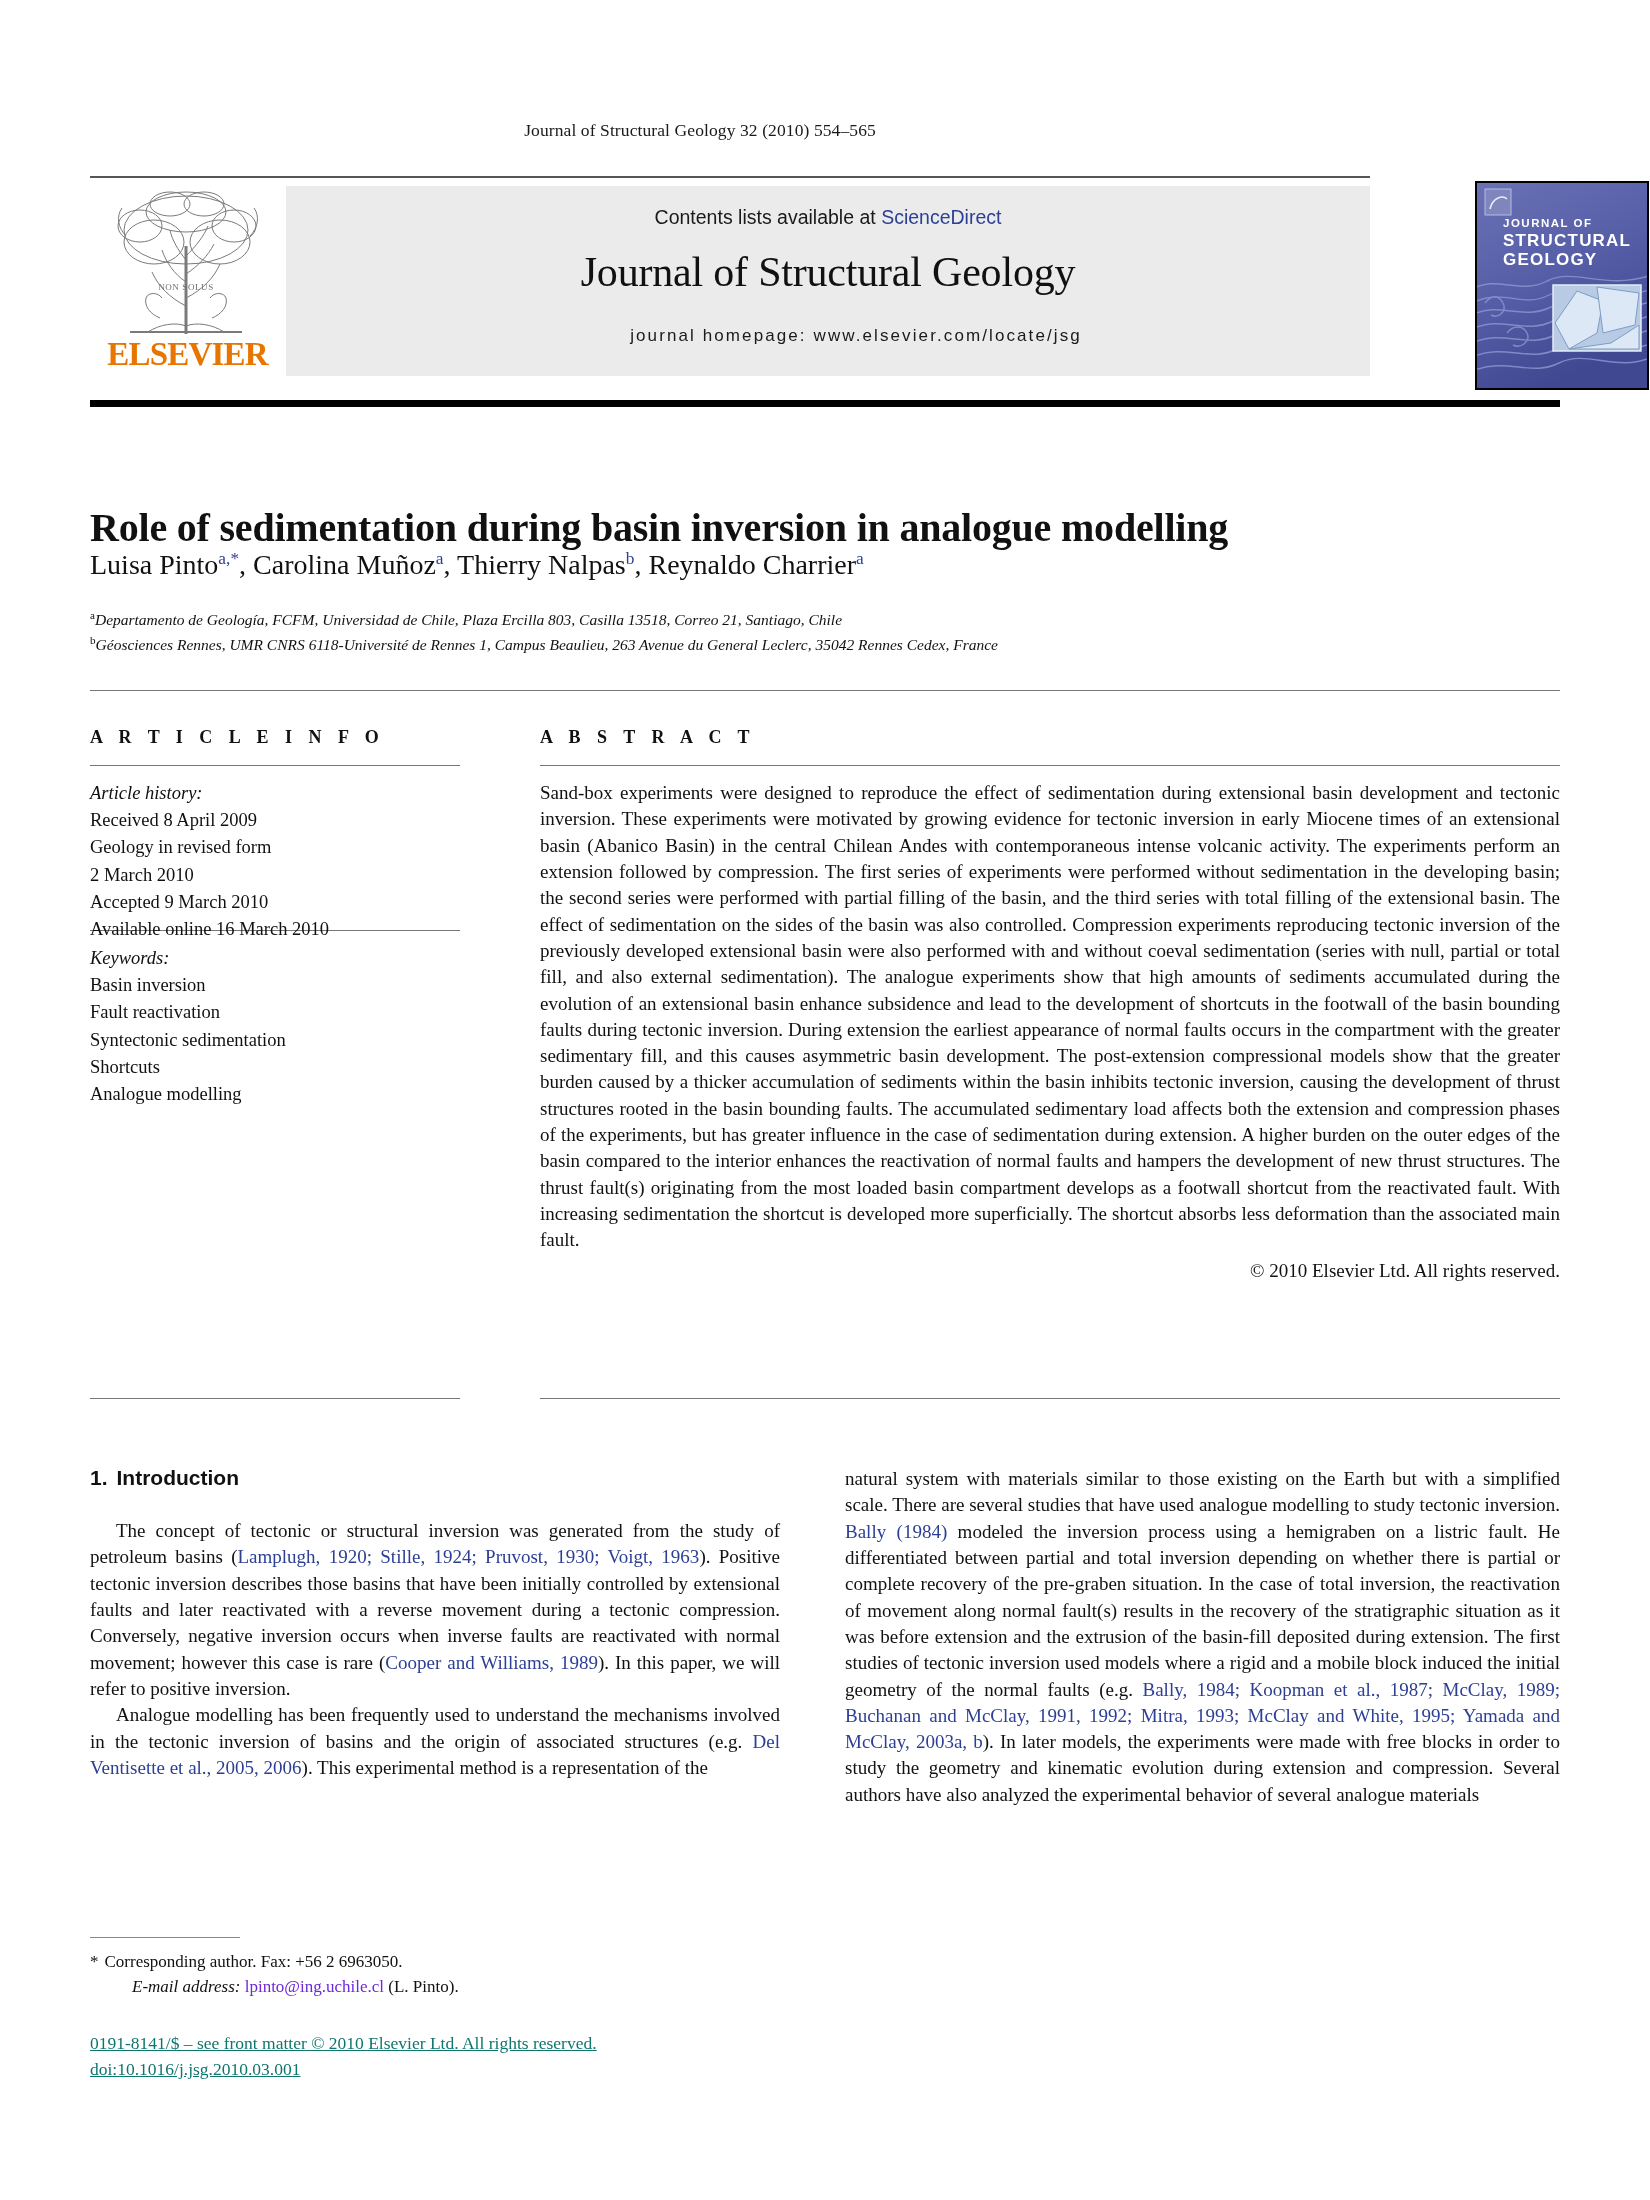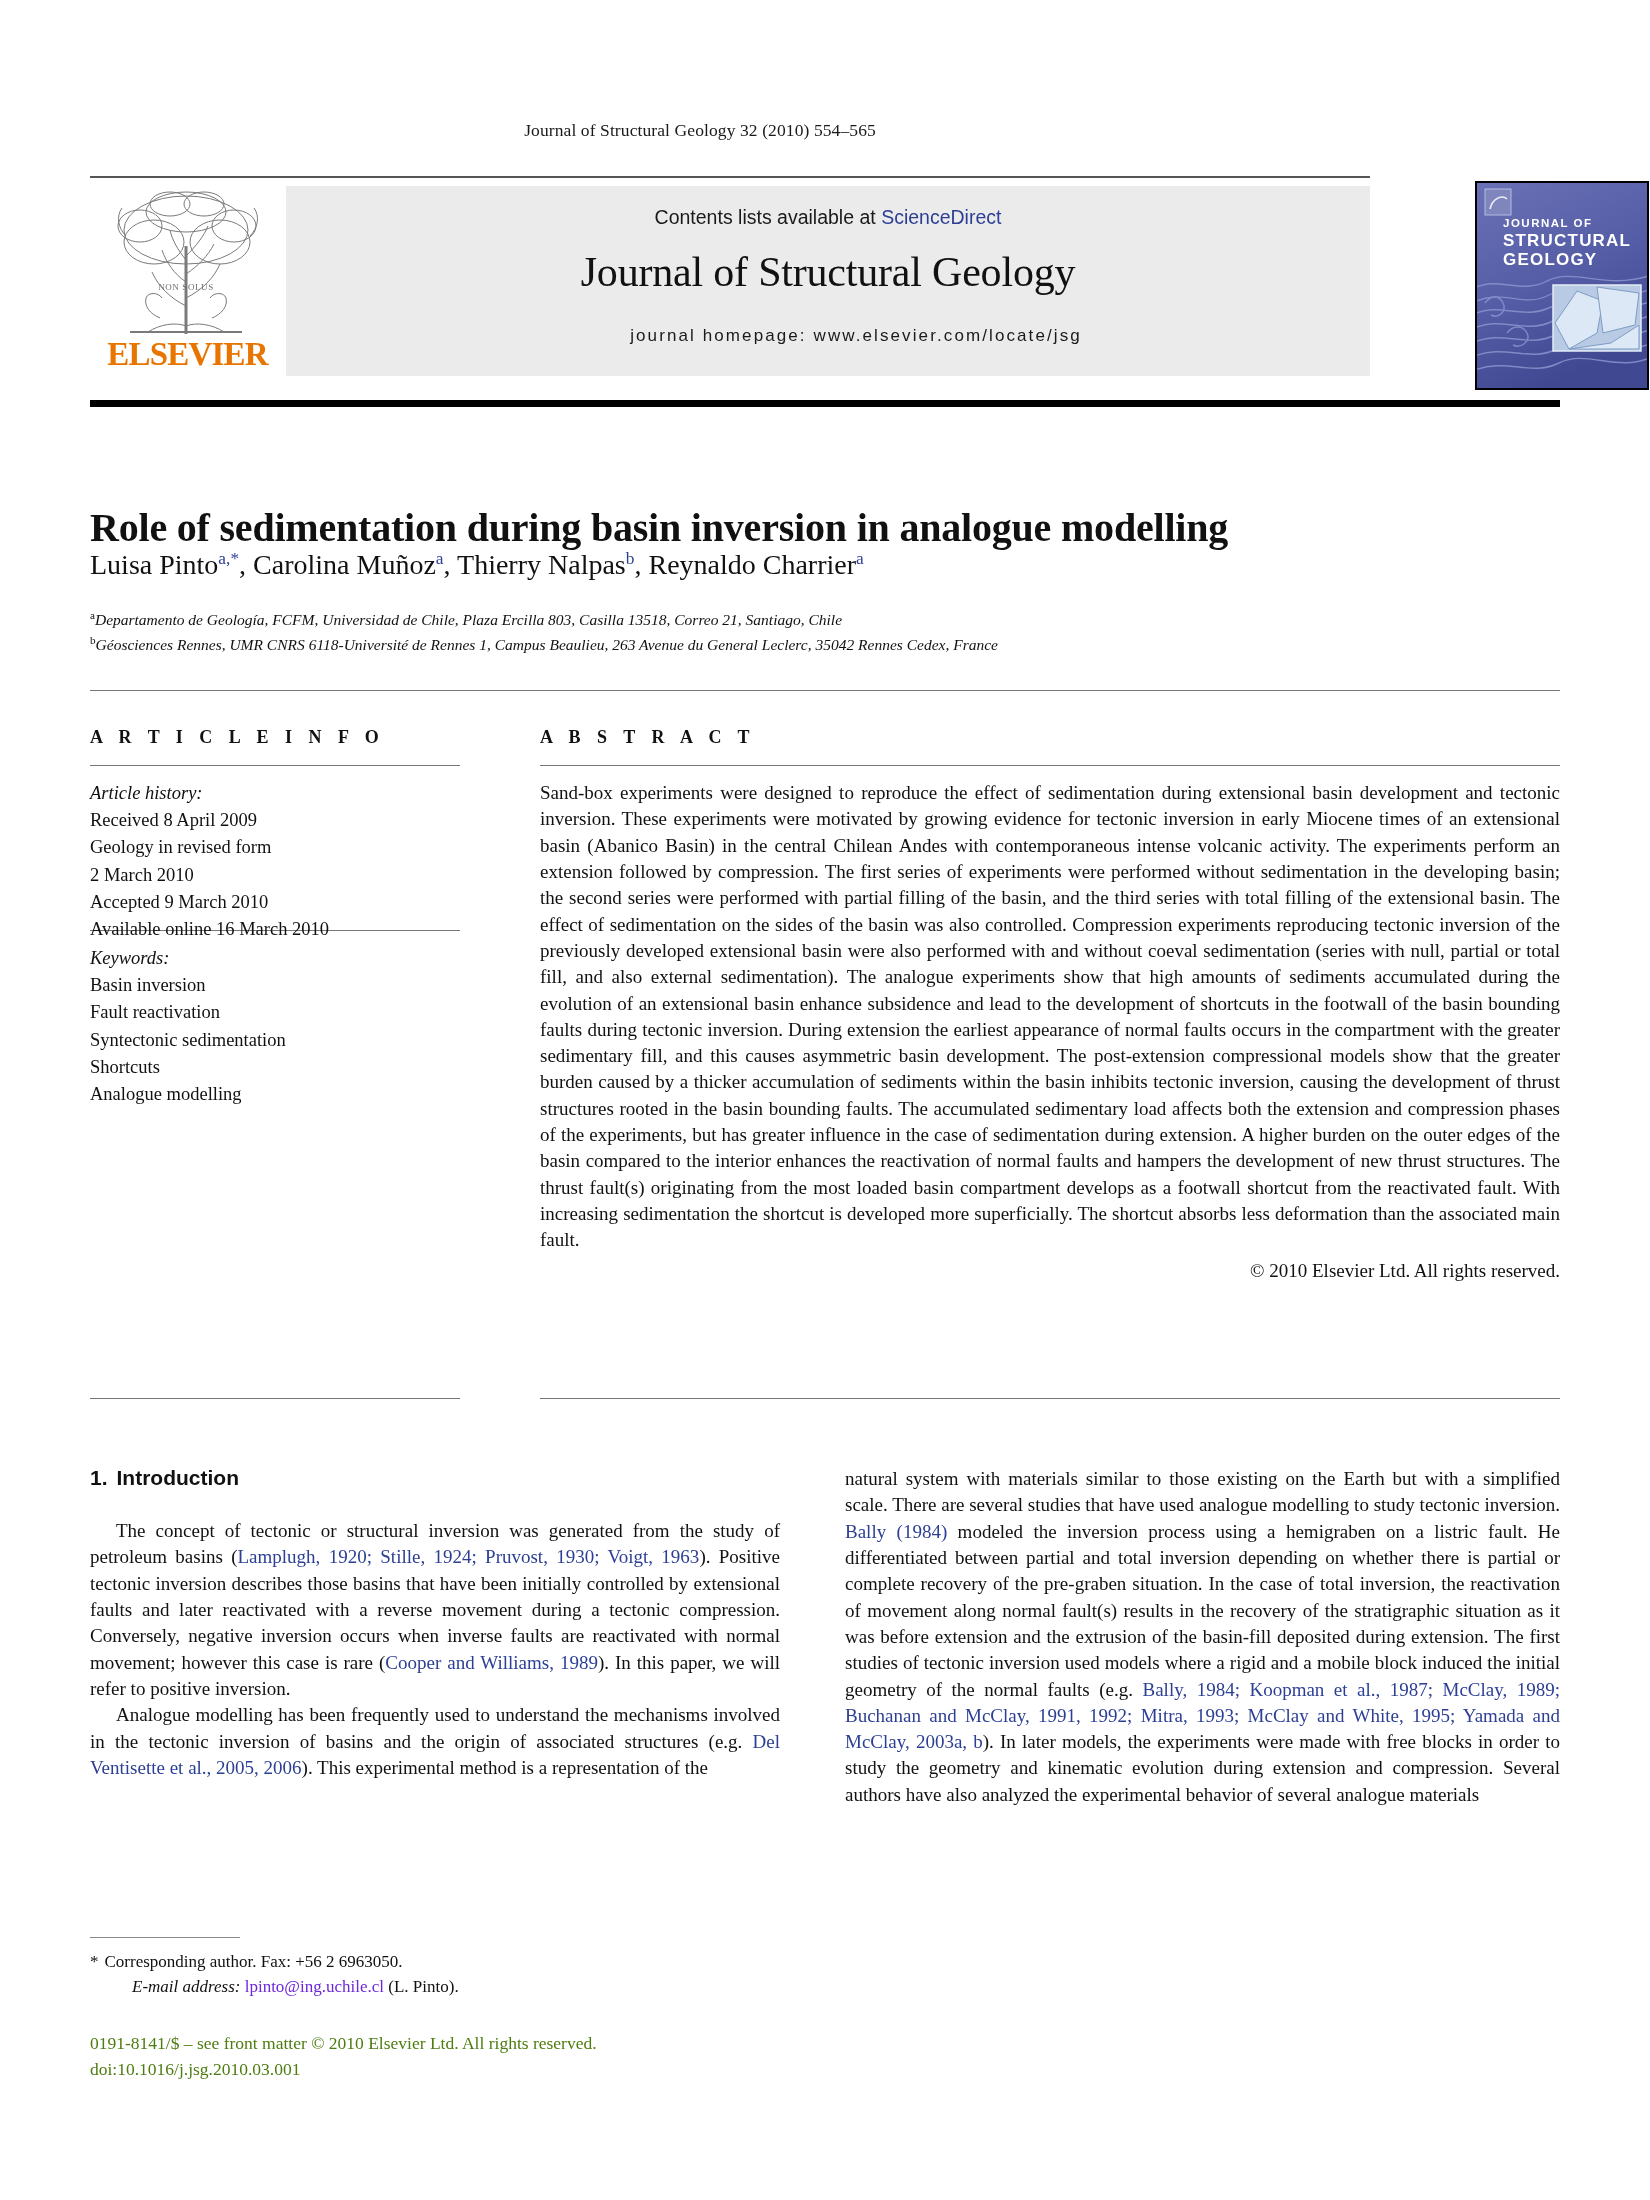--- a/index.html
+++ b/index.html
@@ -271,21 +271,22 @@
   .footnote .ln2 { padding-left: 22px; }
   .footnote .it { font-style: italic; margin-left: 20px; }
   .footnote a, .footnote .mail { color: #6d28d9; }
 
   .imprint {
     position: absolute;
     left: 90px; top: 2030px;
     width: 760px;
     font-size: 17.5px;
     line-height: 1.5;
-    color: #4d7c0f;
+    color: #0f766e;
+    text-decoration: underline;
   }
 </style>
 </head>
 <body>
 
 <div class="page">
 
   <div class="running-head">Journal of Structural Geology 32 (2010) 554–565</div>
 
   <div class="masthead">

